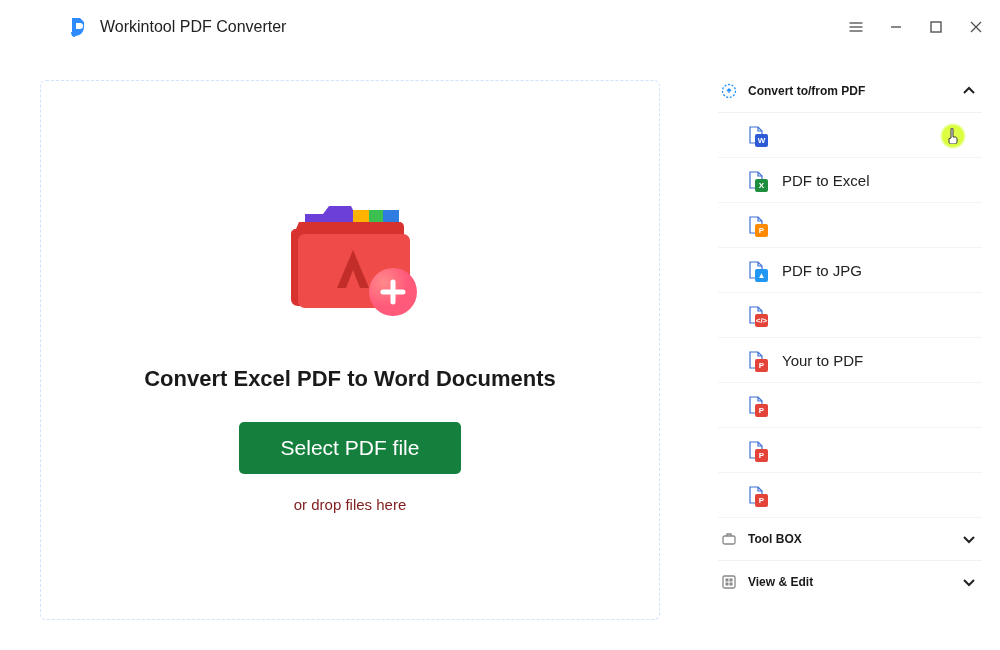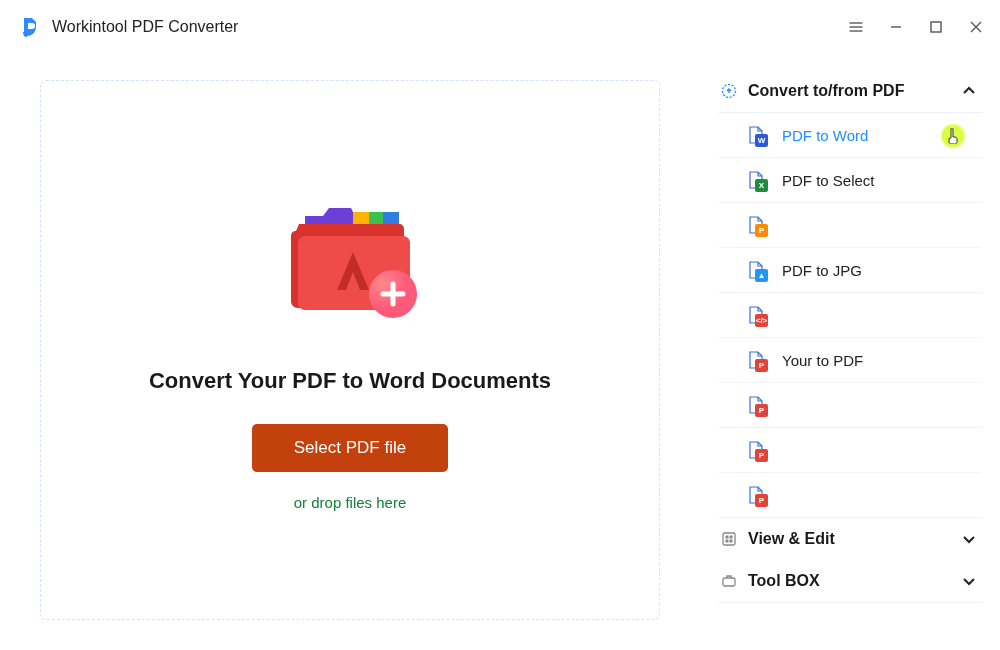--- a/index.html
+++ b/index.html
@@ -1,50 +1,50 @@
 <!DOCTYPE html>
 <html><head>
 <meta charset="utf-8">
 <style>
 * { margin: 0; padding: 0; box-sizing: border-box; font-family: -apple-system, BlinkMacSystemFont, "Segoe UI", Arial, sans-serif; }
 body { width: 1000px; height: 650px; background: #fff; overflow: hidden; }
 
 
-.titlebar { height: 50px; display: flex; align-items: center; padding: 4px 4px 0 18px; }
+.titlebar { height: 50px; display: flex; align-items: center; padding: 4px 4px 0 18px; margin-left: 48px; }
 .logo { width: 24px; height: 24px; margin-right: 10px; display: flex; align-items: center; justify-content: center; }
 .app-title { font-size: 16px; color: #222; font-weight: 500; }
 .titlebar-spacer { flex: 1; }
 .win-btn { width: 40px; height: 40px; display: flex; align-items: center; justify-content: center; cursor: pointer; color: #555; }
 .win-btn svg { width: 14px; height: 14px; }
 
 
 .layout { display: flex; height: calc(100% - 50px); }
 .main-area { flex: 1; padding: 30px 0 30px 40px; display: flex; }
 .dropzone {
   flex: 1; border: 1.5px dashed #cfe3ff; border-radius: 6px;
   display: flex; flex-direction: column; align-items: center; justify-content: center;
   max-width: 620px;
 }
 .folder-icon { margin-bottom: 34px; }
 .main-heading { font-size: 22px; font-weight: 700; color: #1a1a1a; margin-bottom: 30px; }
 .select-btn {
-  background: #c2410c; color: #fff; border: none; border-radius: 5px;
-  padding: 14px 42px; font-size: 17px; font-weight: 500; cursor: pointer;
+  background: #15803d; color: #fff; border: none; border-radius: 5px;
+  padding: 14px 42px; font-size: 21px; font-weight: 500; cursor: pointer;
   margin-bottom: 22px;
 }
-.drop-hint { color: #15803d; font-size: 15px; }
+.drop-hint { color: #7f1d1d; font-size: 15px; }
 
 
 .sidebar { width: 300px; padding: 20px 18px 0 18px; }
 .section-header {
   display: flex; align-items: center; padding: 12px 4px 12px 0;
   border-bottom: 1px solid #eef1f5; cursor: pointer;
 }
 .section-header .sec-icon { width: 22px; display: flex; justify-content: center; margin-right: 8px; }
-.section-title { font-size: 16px; font-weight: 700; color: #1a1a1a; flex: 1; }
+.section-title { font-size: 12px; font-weight: 700; color: #1a1a1a; flex: 1; }
 .chevron { color: #333; width: 18px; height: 18px; }
 
 .menu-items { }
 .menu-item {
   display: flex; align-items: center; padding: 12px 0 12px 28px;
   border-bottom: 1px solid #f2f4f7; cursor: pointer; font-size: 15px;
   color: #222; position: relative;
 }
 .menu-item.active { color: #1f8fff; }
 .menu-item .file-icon { width: 22px; margin-right: 14px; display: flex; align-items: center; }
@@ -129,21 +129,21 @@
           <circle cx="128" cy="104" r="24" fill="url(#g)"></circle>
           <defs>
             <radialGradient id="g" cx="0.3" cy="0.3">
               <stop offset="0" stop-color="#ff8a8a"></stop>
               <stop offset="1" stop-color="#ff5a7a"></stop>
             </radialGradient>
           </defs>
           <path d="M128 94v20M118 104h20" stroke="#fff" stroke-width="5" stroke-linecap="round"></path>
         </svg>
       </div>
-      <div class="main-heading">Convert Your PDF to Word Documents</div>
+      <div class="main-heading">Convert Excel PDF to Word Documents</div>
       <button class="select-btn">Select PDF file</button>
       <div class="drop-hint">or drop files here</div>
     </div>
   </div>
 
   <div class="sidebar">
 
     <div class="section-header">
       <span class="sec-icon">
         <svg width="16" height="16" viewBox="0 0 16 16">
@@ -163,42 +163,41 @@
             <span class="ficon">
               <svg class="page" width="20" height="20" viewBox="0 0 20 20">
                 <path d="M4 2h8l4 4v12H4z" fill="#fff" stroke="#3b6fd6" stroke-width="1.2"></path>
                 <path d="M12 2v4h4" fill="none" stroke="#3b6fd6" stroke-width="1.2"></path>
               </svg>
               <span class="badge blue">
                 <span>W</span>
               </span>
             </span>
           </span>
-          <span class="menu-item-label">PDF to Word</span>
           <span class="cursor-pointer">
             <span class="cursor-glow">
               <svg width="14" height="16" viewBox="0 0 14 16">
                 <path d="M5 1v9l-2 .5V14c0 1 1 2 2 2h4c1 0 2-1 2-2v-3c0-1-.6-2-2-2H7V1c0-.6-.4-1-1-1S5 .4 5 1z" fill="#fff" stroke="#333" stroke-width="1"></path>
               </svg>
             </span>
           </span>
         </div>
         <div class="menu-item">
           <span class="file-icon">
             <span class="ficon">
               <svg class="page" width="20" height="20" viewBox="0 0 20 20">
                 <path d="M4 2h8l4 4v12H4z" fill="#fff" stroke="#3b6fd6" stroke-width="1.2"></path>
                 <path d="M12 2v4h4" fill="none" stroke="#3b6fd6" stroke-width="1.2"></path>
               </svg>
               <span class="badge green">
                 <span>X</span>
               </span>
             </span>
           </span>
-          <span class="menu-item-label">PDF to Select</span>
+          <span class="menu-item-label">PDF to Excel</span>
         </div>
         <div class="menu-item">
           <span class="file-icon">
             <span class="ficon">
               <svg class="page" width="20" height="20" viewBox="0 0 20 20">
                 <path d="M4 2h8l4 4v12H4z" fill="#fff" stroke="#3b6fd6" stroke-width="1.2"></path>
                 <path d="M12 2v4h4" fill="none" stroke="#3b6fd6" stroke-width="1.2"></path>
               </svg>
               <span class="badge orange">
                 <span>P</span>
@@ -280,44 +279,44 @@
                 <path d="M4 2h8l4 4v12H4z" fill="#fff" stroke="#3b6fd6" stroke-width="1.2"></path>
                 <path d="M12 2v4h4" fill="none" stroke="#3b6fd6" stroke-width="1.2"></path>
               </svg>
               <span class="badge red">
                 <span>P</span>
               </span>
             </span>
           </span>
         </div>
       </div>
+
+    <div class="section-header">
+      <span class="sec-icon">
+        <svg width="16" height="16" viewBox="0 0 16 16">
+            <rect x="2" y="5" width="12" height="8" rx="1.5" fill="none" stroke="#888" stroke-width="1.3"></rect>
+            <path d="M6 5V3h4v2" fill="none" stroke="#888" stroke-width="1.3"></path>
+          </svg>
+      </span>
+      <span class="section-title">Tool BOX</span>
+      <svg class="chevron" viewBox="0 0 18 18">
+          <path d="M4 7l5 5 5-5" fill="none" stroke="#222" stroke-width="2"></path>
+        </svg>
+    </div>
 
     <div class="section-header" style="border-bottom:none">
       <span class="sec-icon">
         <svg width="16" height="16" viewBox="0 0 16 16">
             <rect x="2" y="2" width="12" height="12" rx="1.5" fill="none" stroke="#888" stroke-width="1.3"></rect>
             <rect x="4.5" y="4.5" width="3" height="3" fill="#888"></rect>
             <rect x="8.5" y="4.5" width="3" height="3" fill="#888"></rect>
             <rect x="4.5" y="8.5" width="3" height="3" fill="#888"></rect>
             <rect x="8.5" y="8.5" width="3" height="3" fill="#888"></rect>
           </svg>
       </span>
       <span class="section-title">View &amp; Edit</span>
       <svg class="chevron" viewBox="0 0 18 18">
           <path d="M4 7l5 5 5-5" fill="none" stroke="#222" stroke-width="2"></path>
         </svg>
     </div>
 
-    <div class="section-header">
-      <span class="sec-icon">
-        <svg width="16" height="16" viewBox="0 0 16 16">
-            <rect x="2" y="5" width="12" height="8" rx="1.5" fill="none" stroke="#888" stroke-width="1.3"></rect>
-            <path d="M6 5V3h4v2" fill="none" stroke="#888" stroke-width="1.3"></path>
-          </svg>
-      </span>
-      <span class="section-title">Tool BOX</span>
-      <svg class="chevron" viewBox="0 0 18 18">
-          <path d="M4 7l5 5 5-5" fill="none" stroke="#222" stroke-width="2"></path>
-        </svg>
-    </div>
-
   </div>
 </div>
 
 </body></html>

